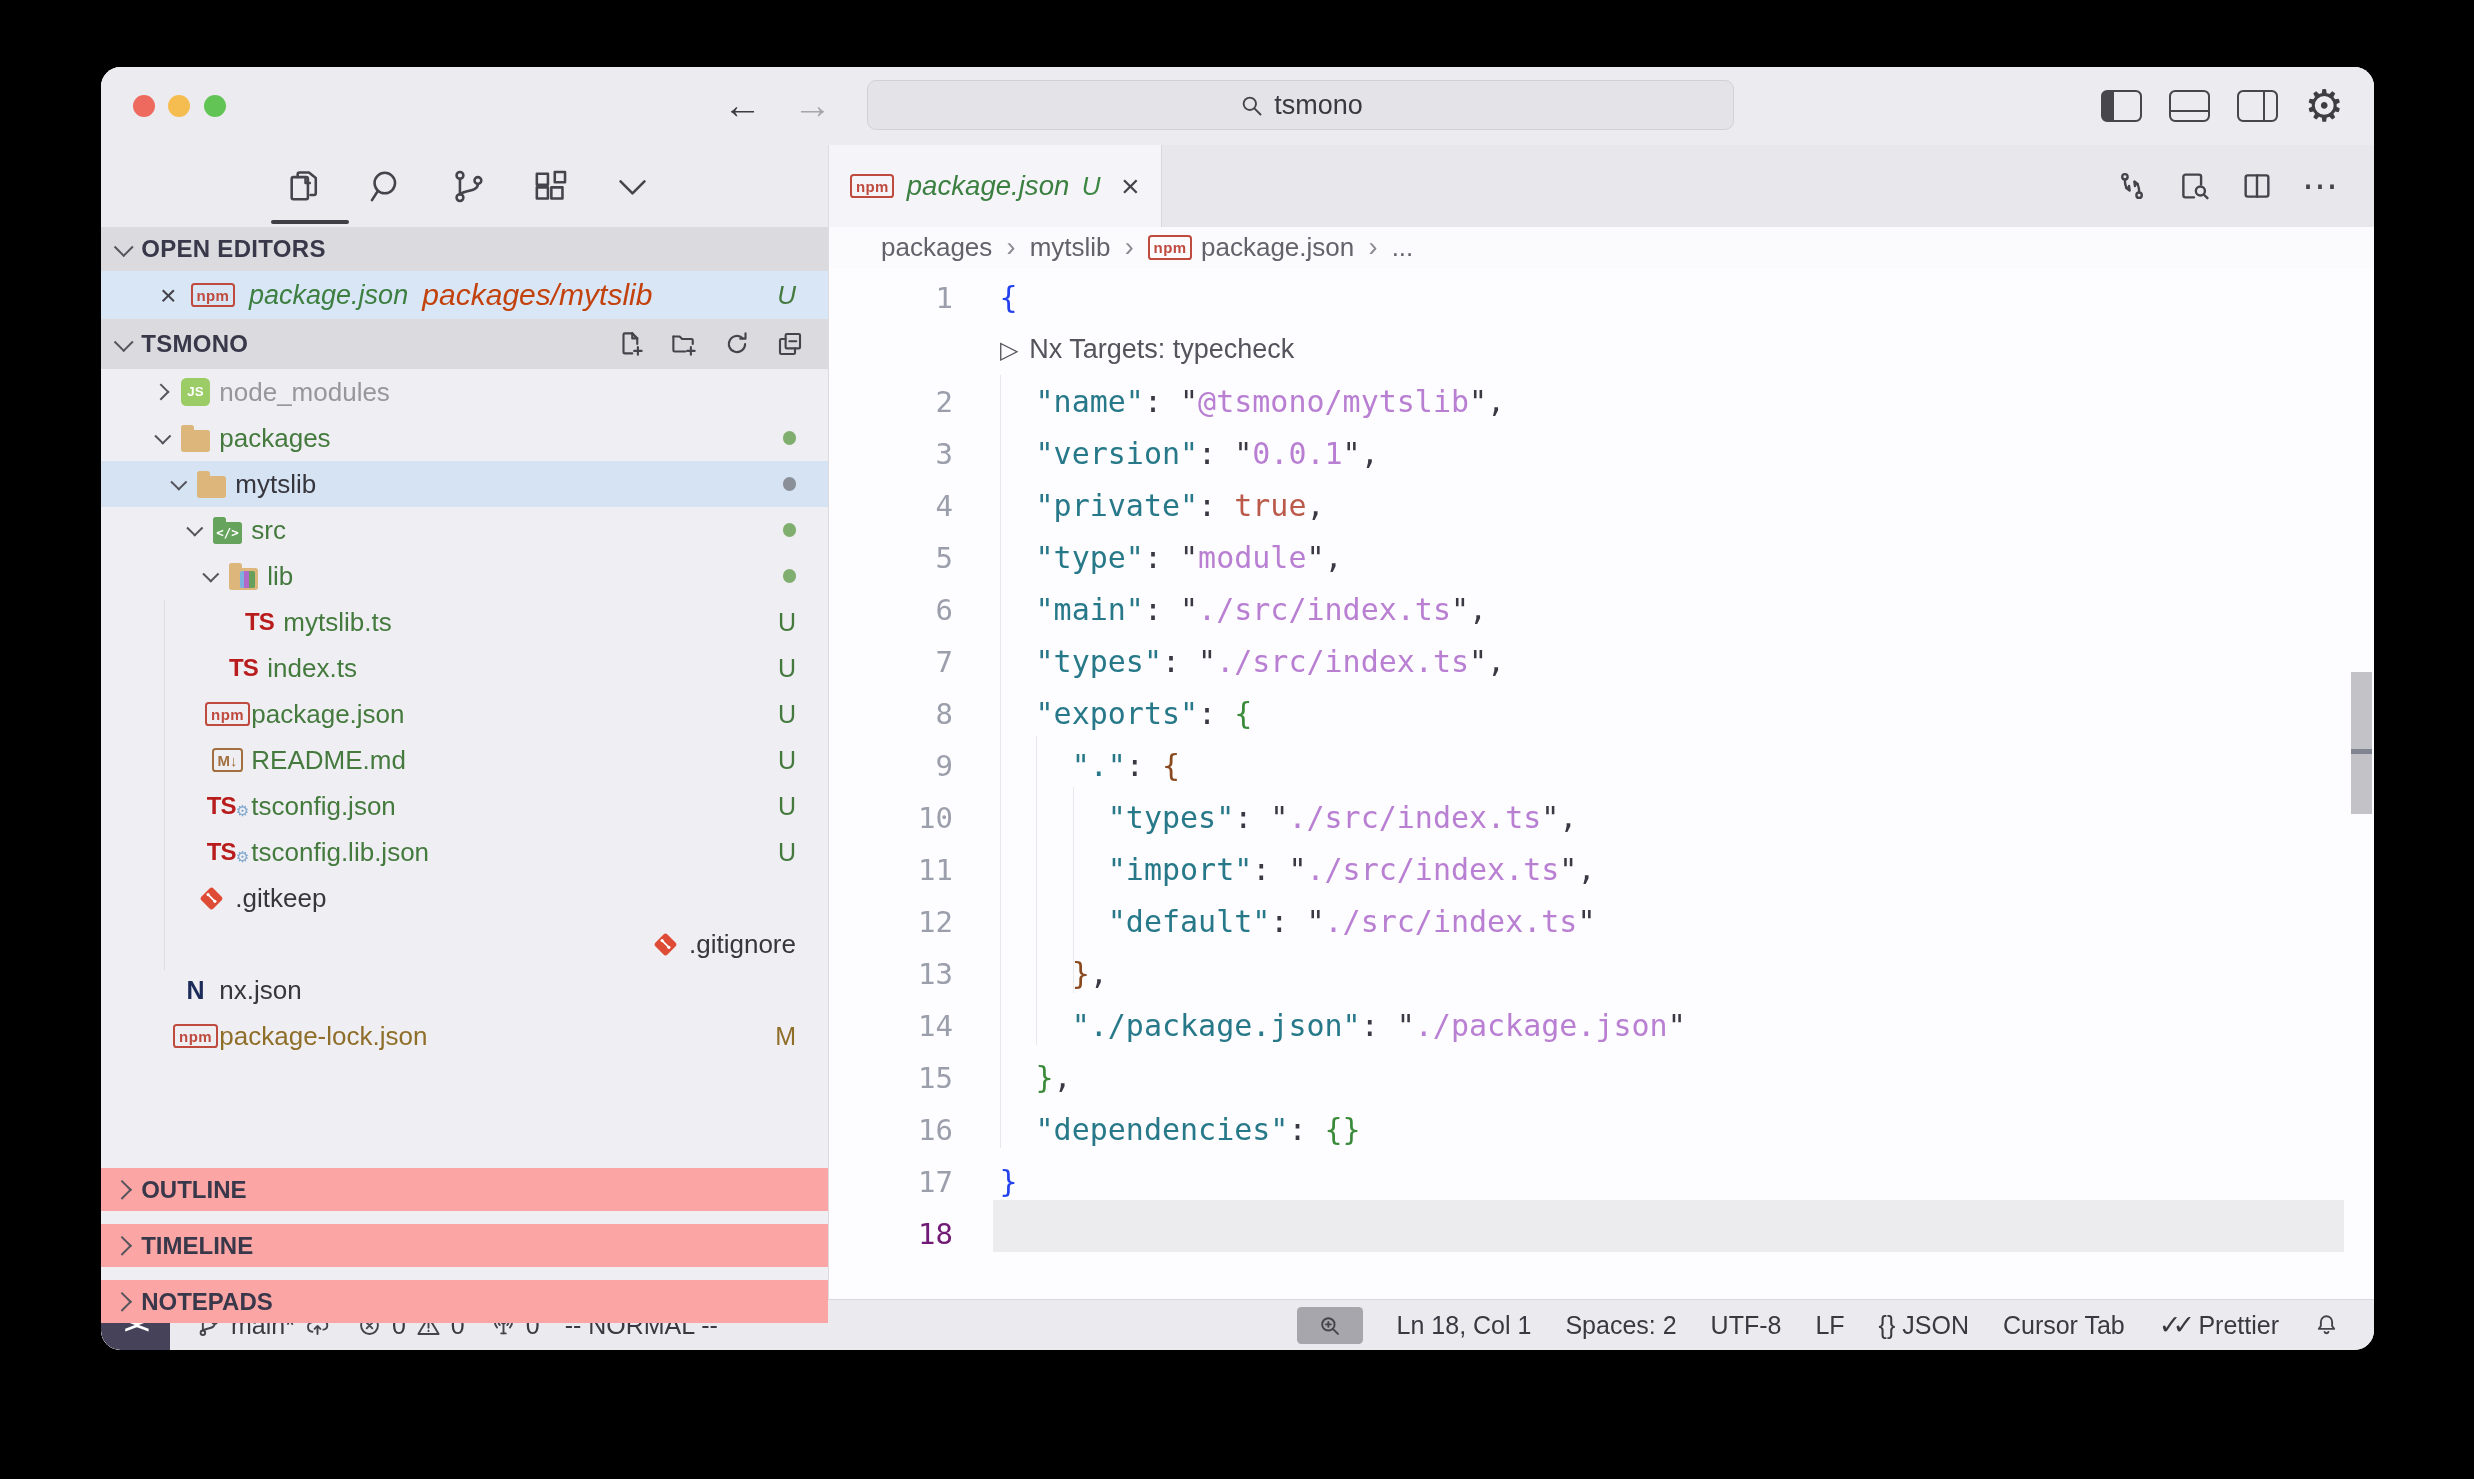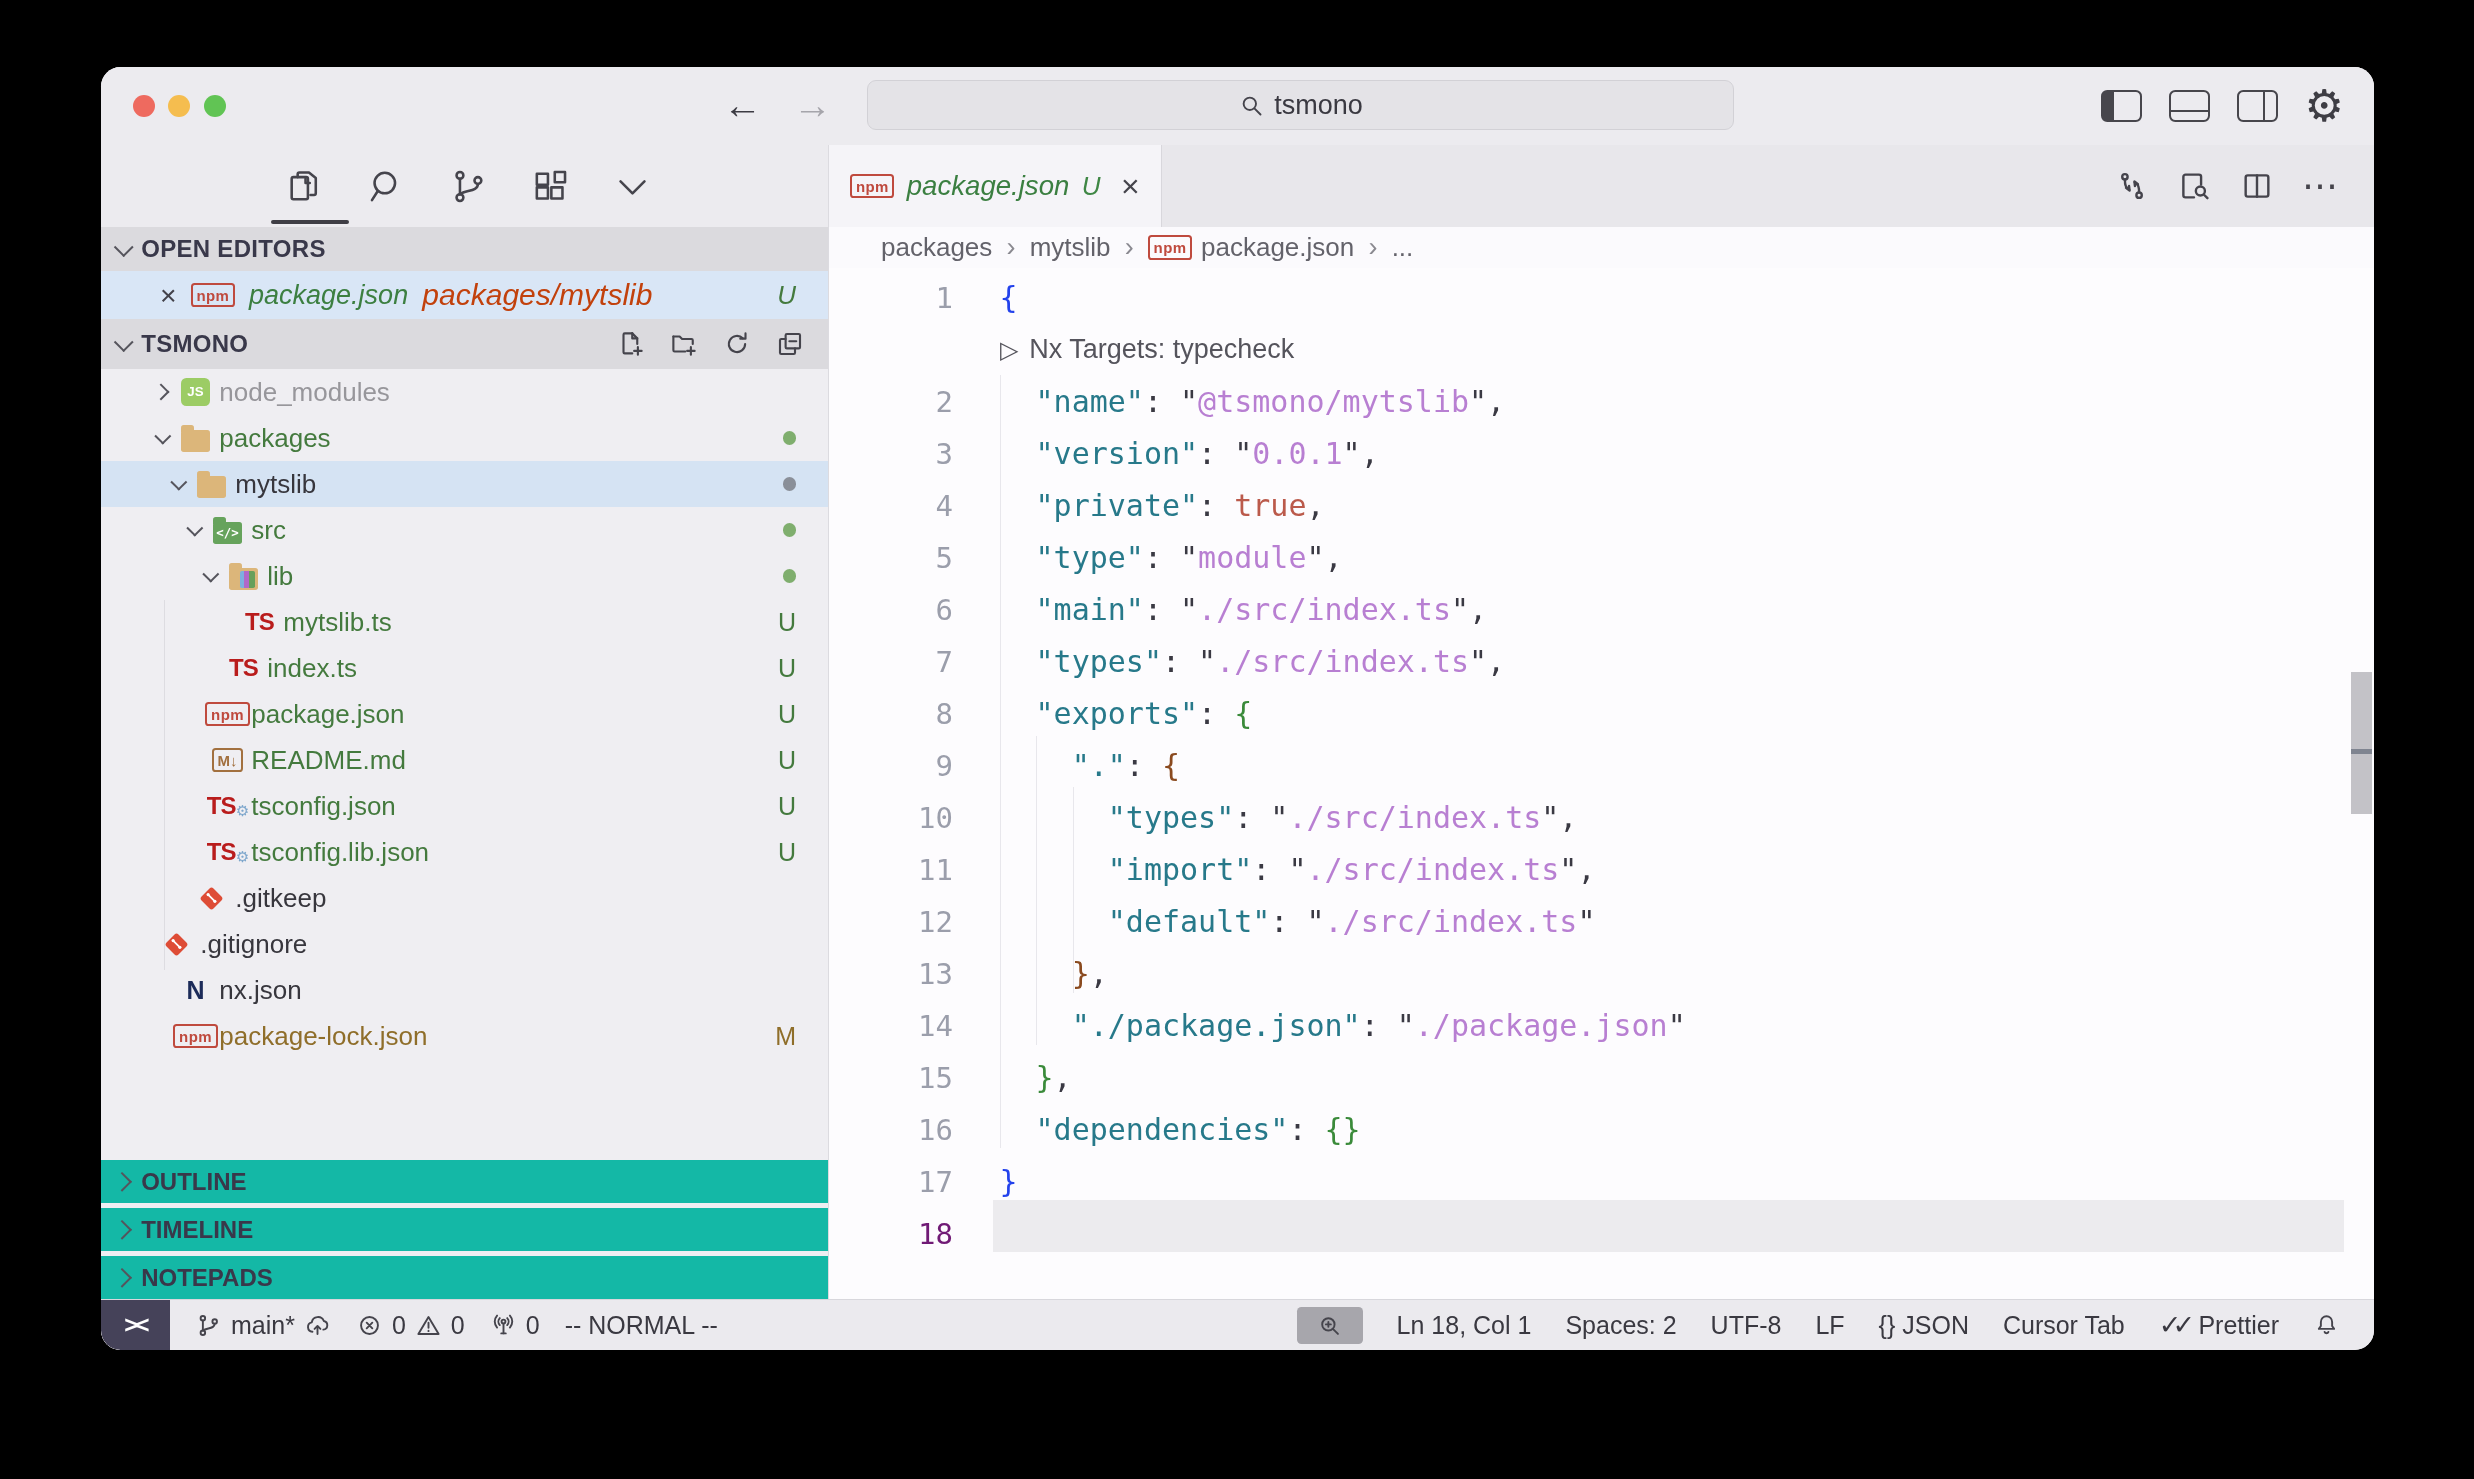--- a/index.html
+++ b/index.html
@@ -58,21 +58,21 @@
   .trow.added .tlabel{color:#447a3e;}
   .trow.ignored .tlabel{color:#97969b;}
   .trow.modified .tlabel{color:#8f6e2a;}
   .tbadge{margin-left:auto;font-size:25px;}
   .tbadge.U{color:#447a3e;}
   .tbadge.M{color:#8f6e2a;}
   .dot{width:13.3px;height:13.3px;border-radius:50%;margin-left:auto;}
   .dot.added{background:#7fae6e;}
   .dot.default{background:#8a8f98;}
   .panels{flex:1 1 auto;display:flex;flex-direction:column;background:#efeef2;}
-  .panel-h{height:43px;flex:0 0 43px;margin-top:5px;background:#14b8a6;display:flex;align-items:center;
+  .panel-h{height:43px;flex:0 0 43px;margin-top:13px;background:#fca5a5;display:flex;align-items:center;
            gap:12.4px;padding-left:14.2px;font-size:24px;font-weight:700;color:#39384a;}
   
   .editor{flex:1 1 auto;display:flex;flex-direction:column;border-left:0.9px solid #dcdbe0;min-width:0;}
   .tabbar{height:82px;flex:0 0 82px;background:#e8e7eb;display:flex;align-items:stretch;}
   .tab{width:333px;flex:0 0 333px;background:#f5f4f8;border-right:0.9px solid #d8d7dc;display:flex;
        align-items:center;gap:12.4px;padding:0 21.3px;box-sizing:border-box;}
   .tab-label{font-style:italic;font-size:27.6px;color:#3b7f41;}
   .tab-badge{font-style:italic;font-size:26px;color:#3f8745;}
   .tab-close{margin-left:auto;font-size:32px;color:#45444c;}
   .tab-actions{margin-left:auto;display:flex;align-items:center;gap:28.4px;padding-right:36px;}
@@ -361,21 +361,21 @@
                   <svg viewBox="0 0 24 24">
                     <rect x="4.5" y="4.5" width="15" height="15" rx="2.5" transform="rotate(45 12 12)" fill="#de4c36" stroke="none"></rect>
                     <path d="M9 8.5l6 6" stroke="#fff" stroke-width="1.6"></path>
                     <circle cx="9" cy="8.5" r="1.4" fill="#fff" stroke="none"></circle>
                     <circle cx="15" cy="14.5" r="1.4" fill="#fff" stroke="none"></circle>
                   </svg>
                 </span>
               </span>
               <span class="tlabel">.gitkeep</span>
             </div>
-            <div class="trow default" style="padding-left: 25px;">
+            <div class="trow default" style="padding-left: 36px; justify-content: flex-end;">
               <span class="twistie"></span>
               <span class="fico">
                 <span class="git-badge isvg">
                   <svg viewBox="0 0 24 24">
                     <rect x="4.5" y="4.5" width="15" height="15" rx="2.5" transform="rotate(45 12 12)" fill="#de4c36" stroke="none"></rect>
                     <path d="M9 8.5l6 6" stroke="#fff" stroke-width="1.6"></path>
                     <circle cx="9" cy="8.5" r="1.4" fill="#fff" stroke="none"></circle>
                     <circle cx="15" cy="14.5" r="1.4" fill="#fff" stroke="none"></circle>
                   </svg>
                 </span>

